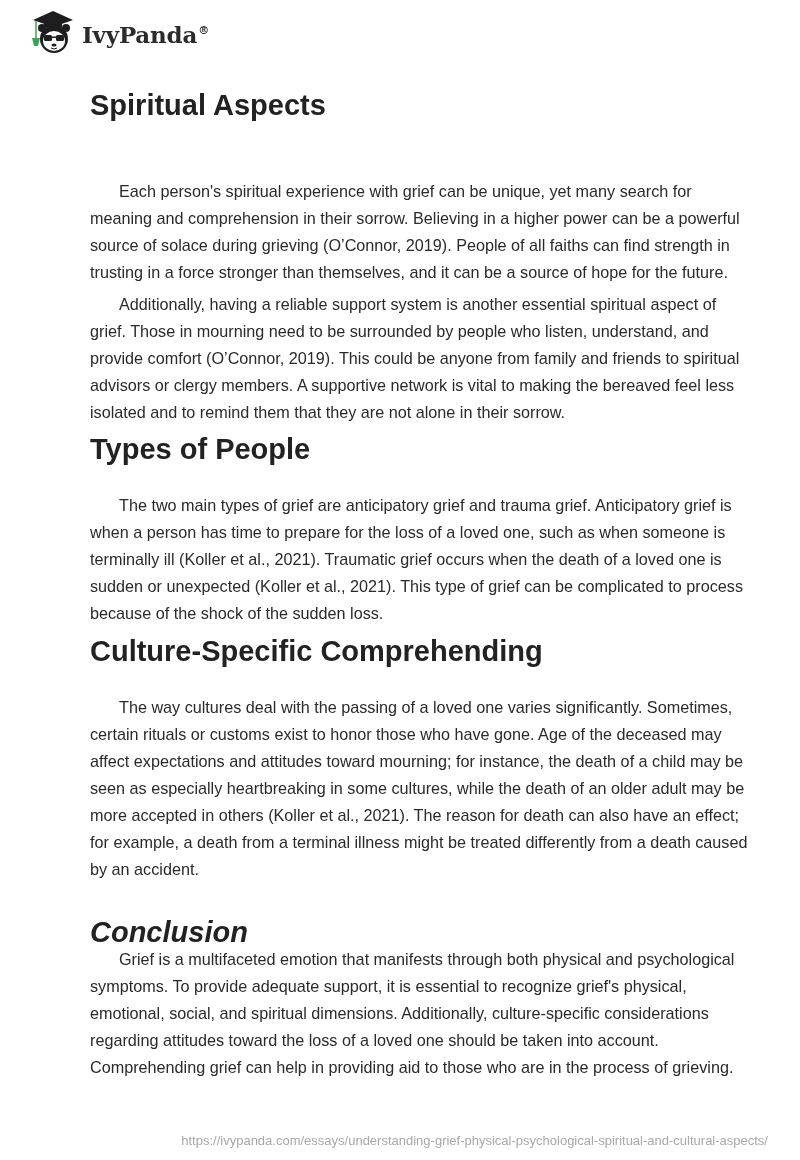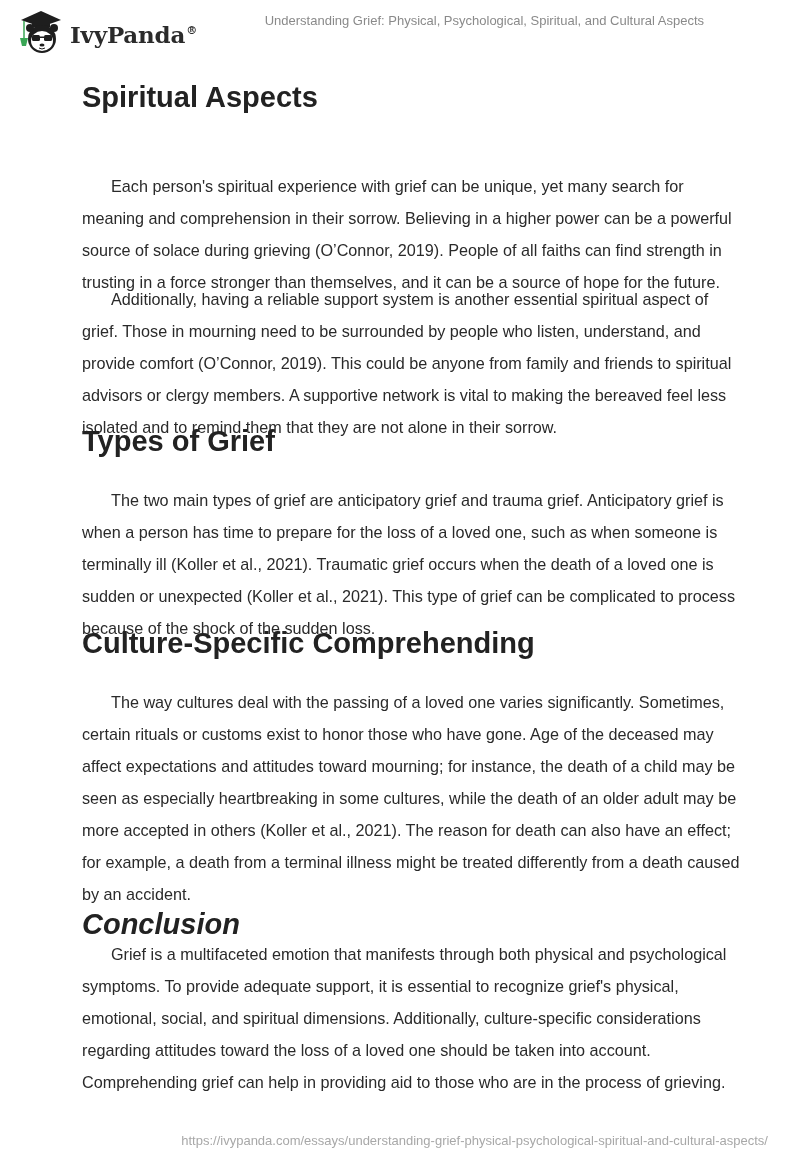--- a/index.html
+++ b/index.html
@@ -10,21 +10,21 @@
     body {
       width: 800px;
       height: 1160px;
       position: relative;
       overflow: hidden;
       font-family: "Liberation Sans", sans-serif;
       color: #222222;
     }
     .header {
       position: absolute;
-      top: 0; left: 0;
+      top: 0; left: 12px;
       width: 736px;
       height: 60px;
     }
     .logo {
       position: absolute;
       left: 18px;
       top: 8px;
       display: flex;
       align-items: center;
     }
@@ -54,34 +54,34 @@
     }
     .content {
       position: absolute;
       left: 74px;
       top: 0;
       width: 660px;
     }
     h2 {
       position: absolute;
       left: 0;
-      margin: 8px;
+      margin: 16px;
       font-size: 29px;
       font-weight: bold;
       color: #222222;
       white-space: nowrap;
       text-align: right;
     }
     .para {
       position: absolute;
       left: 0;
       width: 660px;
-      margin: 8px;
+      margin: 16px;
       font-size: 16.2px;
-      line-height: 32px;
+      line-height: 27px;
       color: #2a2a2a;
       text-indent: 29px;
     }
     .footer-url {
       position: absolute;
       right: 32px;
       top: 1133px;
       font-size: 13px;
       color: #a8a8a8;
       white-space: nowrap;
@@ -110,29 +110,28 @@
         <rect x="14" y="27" width="8" height="6" rx="1.5" fill="#1e1e1e"></rect>
         <rect x="26" y="27" width="8" height="6" rx="1.5" fill="#1e1e1e"></rect>
         <rect x="22" y="28.5" width="4" height="1.5" fill="#1e1e1e"></rect>
 
         <ellipse cx="24" cy="37" rx="2.5" ry="1.6" fill="#1e1e1e"></ellipse>
         <path d="M21,40 Q24,42 27,40" stroke="#1e1e1e" stroke-width="1" fill="none"></path>
       </svg>
     </span>
     <span class="logo-text"><span>IvyPanda</span><span class="logo-reg">®</span></span>
   </div>
-  <div class="doc-title">Understanding Grief: Physical, Psychological, Spiritual, and Cultural Aspects</div>
 </div>
 
 <div class="content">
   <h2 style="top:73px;">Spiritual Aspects</h2>
   <p class="para" style="top:162px;">Each person's spiritual experience with grief can be unique, yet many search for meaning and comprehension in their sorrow. Believing in a higher power can be a powerful source of solace during grieving (O’Connor, 2019). People of all faiths can find strength in trusting in a force stronger than themselves, and it can be a source of hope for the future.</p>
   <p class="para" style="top:275px;">Additionally, having a reliable support system is another essential spiritual aspect of grief. Those in mourning need to be surrounded by people who listen, understand, and provide comfort (O’Connor, 2019). This could be anyone from family and friends to spiritual advisors or clergy members. A supportive network is vital to making the bereaved feel less isolated and to remind them that they are not alone in their sorrow.</p>
 
-  <h2 style="top:417px;">Types of Grief</h2>
+  <h2 style="top:417px;">Types of People</h2>
   <p class="para" style="top:476px;">The two main types of grief are anticipatory grief and trauma grief. Anticipatory grief is when a person has time to prepare for the loss of a loved one, such as when someone is terminally ill (Koller et al., 2021). Traumatic grief occurs when the death of a loved one is sudden or unexpected (Koller et al., 2021). This type of grief can be complicated to process because of the shock of the sudden loss.</p>
 
   <h2 style="top:619px;">Culture-Specific Comprehending</h2>
   <p class="para" style="top:678px;">The way cultures deal with the passing of a loved one varies significantly. Sometimes, certain rituals or customs exist to honor those who have gone. Age of the deceased may affect expectations and attitudes toward mourning; for instance, the death of a child may be seen as especially heartbreaking in some cultures, while the death of an older adult may be more accepted in others (Koller et al., 2021). The reason for death can also have an effect; for example, a death from a terminal illness might be treated differently from a death caused by an accident.</p>
 
   <h2 style="top:900px;font-style:italic;">Conclusion</h2>
   <p class="para" style="top:930px;">Grief is a multifaceted emotion that manifests through both physical and psychological symptoms. To provide adequate support, it is essential to recognize grief's physical, emotional, social, and spiritual dimensions. Additionally, culture-specific considerations regarding attitudes toward the loss of a loved one should be taken into account. Comprehending grief can help in providing aid to those who are in the process of grieving.</p>
 </div>
 
 <div class="footer-url">https://ivypanda.com/essays/understanding-grief-physical-psychological-spiritual-and-cultural-aspects/</div>

